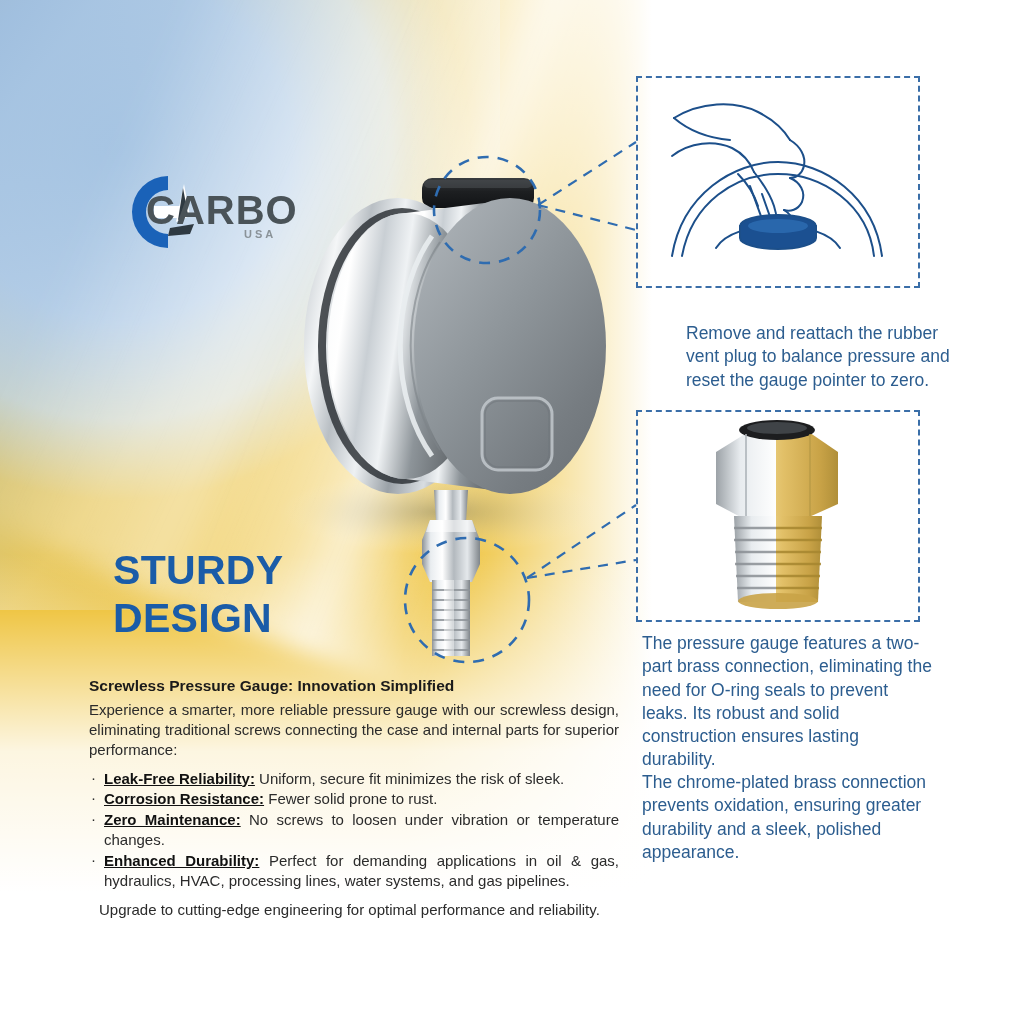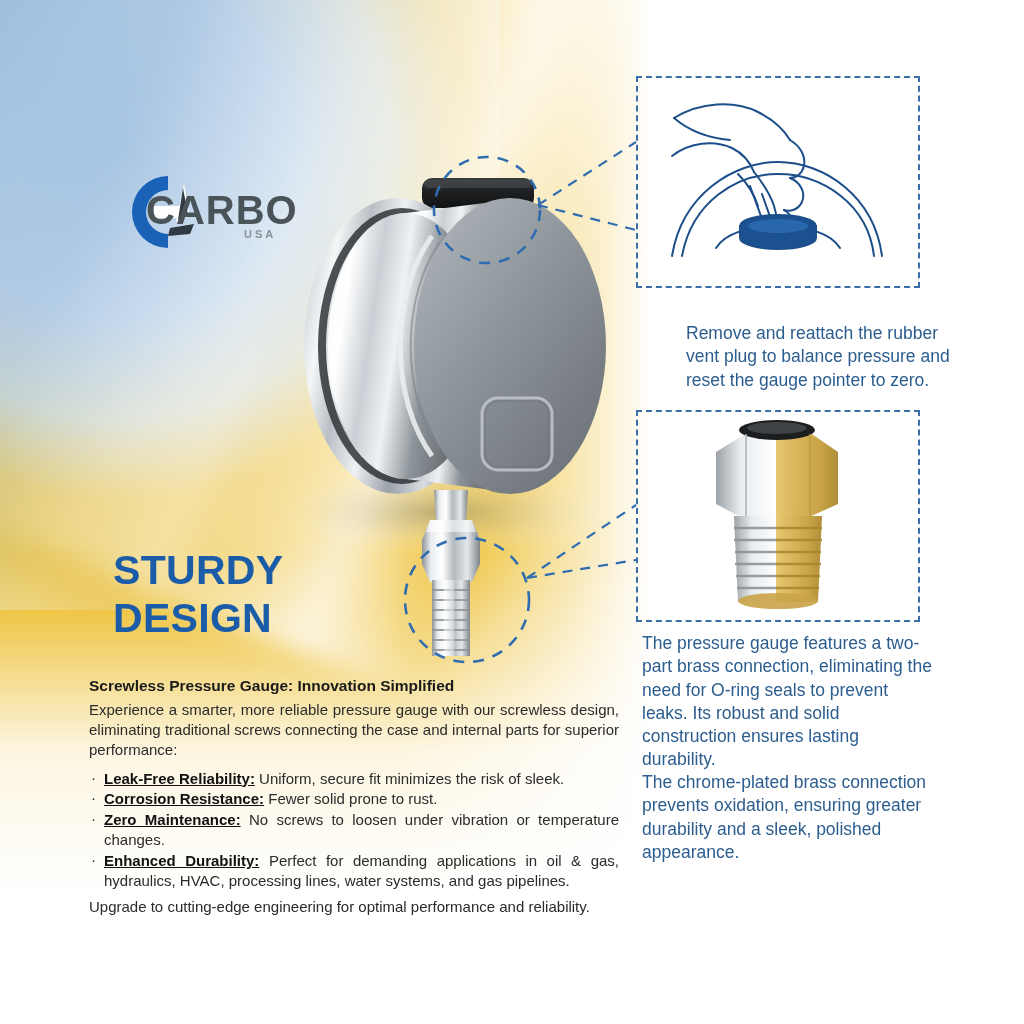--- a/index.html
+++ b/index.html
@@ -66,21 +66,21 @@
   .left-copy{position:absolute;left:89px;top:676px;width:530px;color:#231f20;}
   .lc-title{font-size:15.5px;font-weight:bold;line-height:1.3;margin:0 0 4px 0;color:#1a1a1a;}
   .lc-para{font-size:15px;line-height:1.32;margin:0 0 9px 0;text-align:justify;color:#2b2b2b;}
   .lc-list{list-style:none;margin:0 0 7px 0;padding:0;}
   .lc-list li{
     font-size:15px;line-height:1.32;margin:0 0 1px 0;
     padding-left:15px;position:relative;text-align:justify;color:#2b2b2b;
   }
   .lc-list li .dot{position:absolute;left:2px;top:-1px;color:#2b2b2b;font-size:15px;}
   .lc-list li b{font-weight:bold;color:#111;text-decoration:underline;}
-  .lc-outro{font-size:15px;line-height:1.32;margin:0;color:#2b2b2b;}
+  .lc-outro{font-size:15px;line-height:1.32;margin:10px;color:#2b2b2b;}
 
   
   .callout-box{
     position:absolute;
     border:2px dashed #3a6ea8;
     background:transparent;
   }
   #box-vent{left:636px;top:76px;width:280px;height:208px;}
   #box-conn{left:636px;top:410px;width:280px;height:208px;}
 

